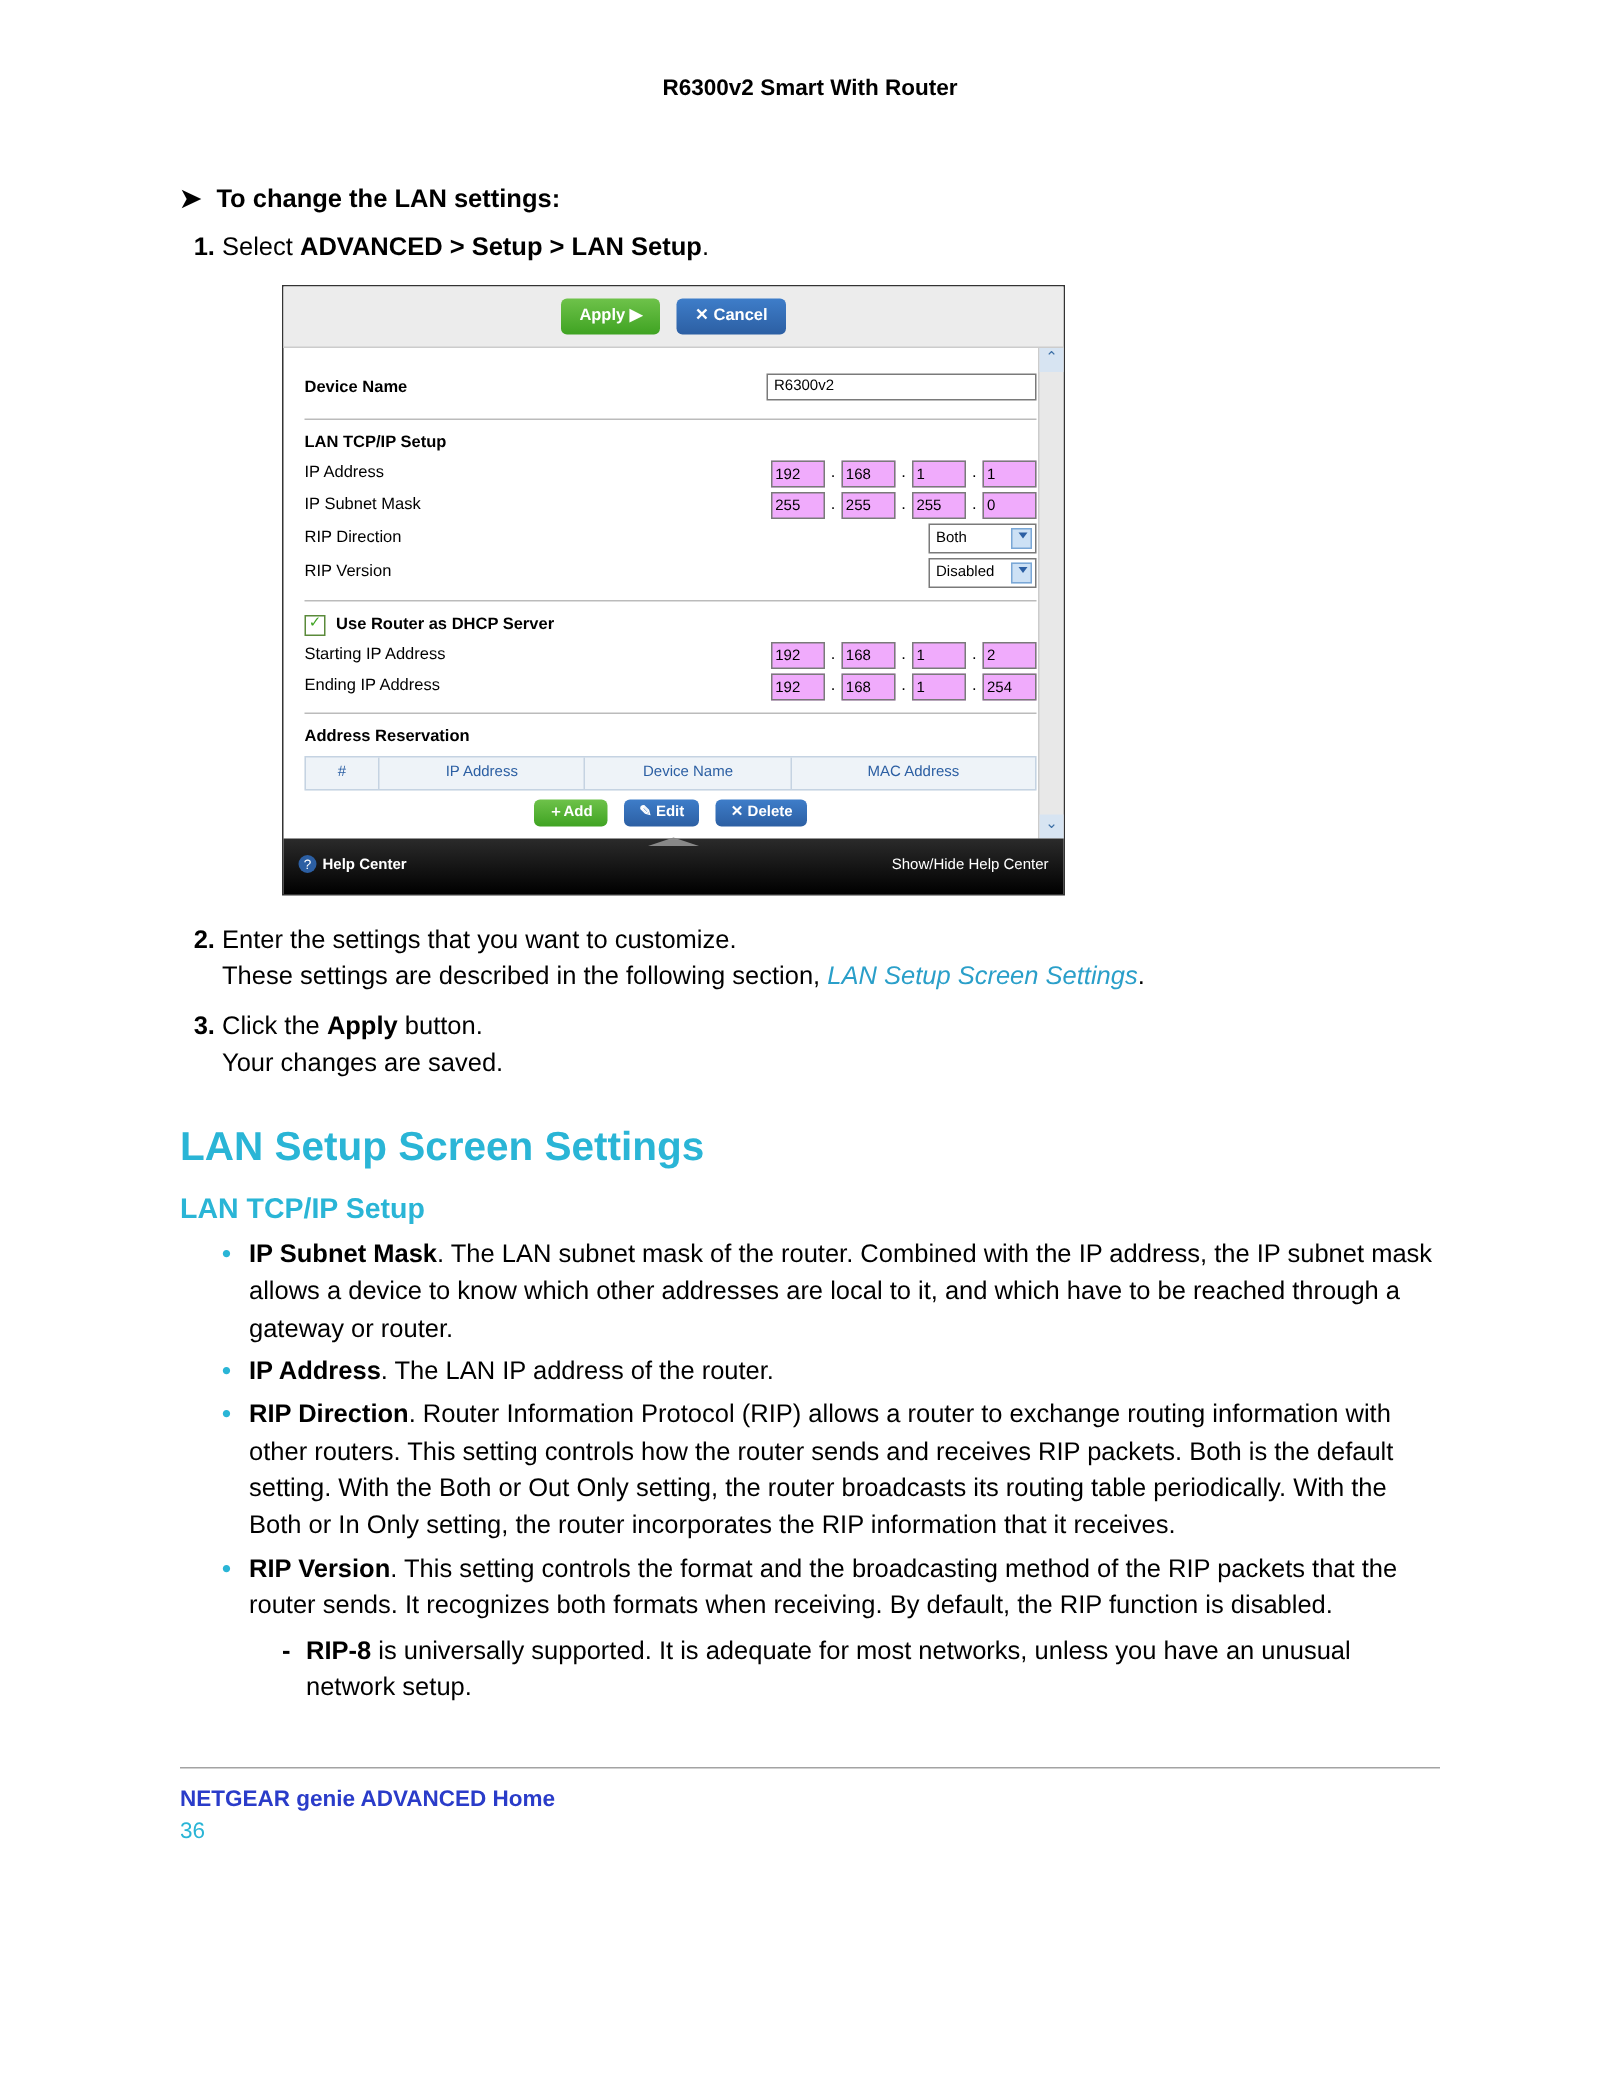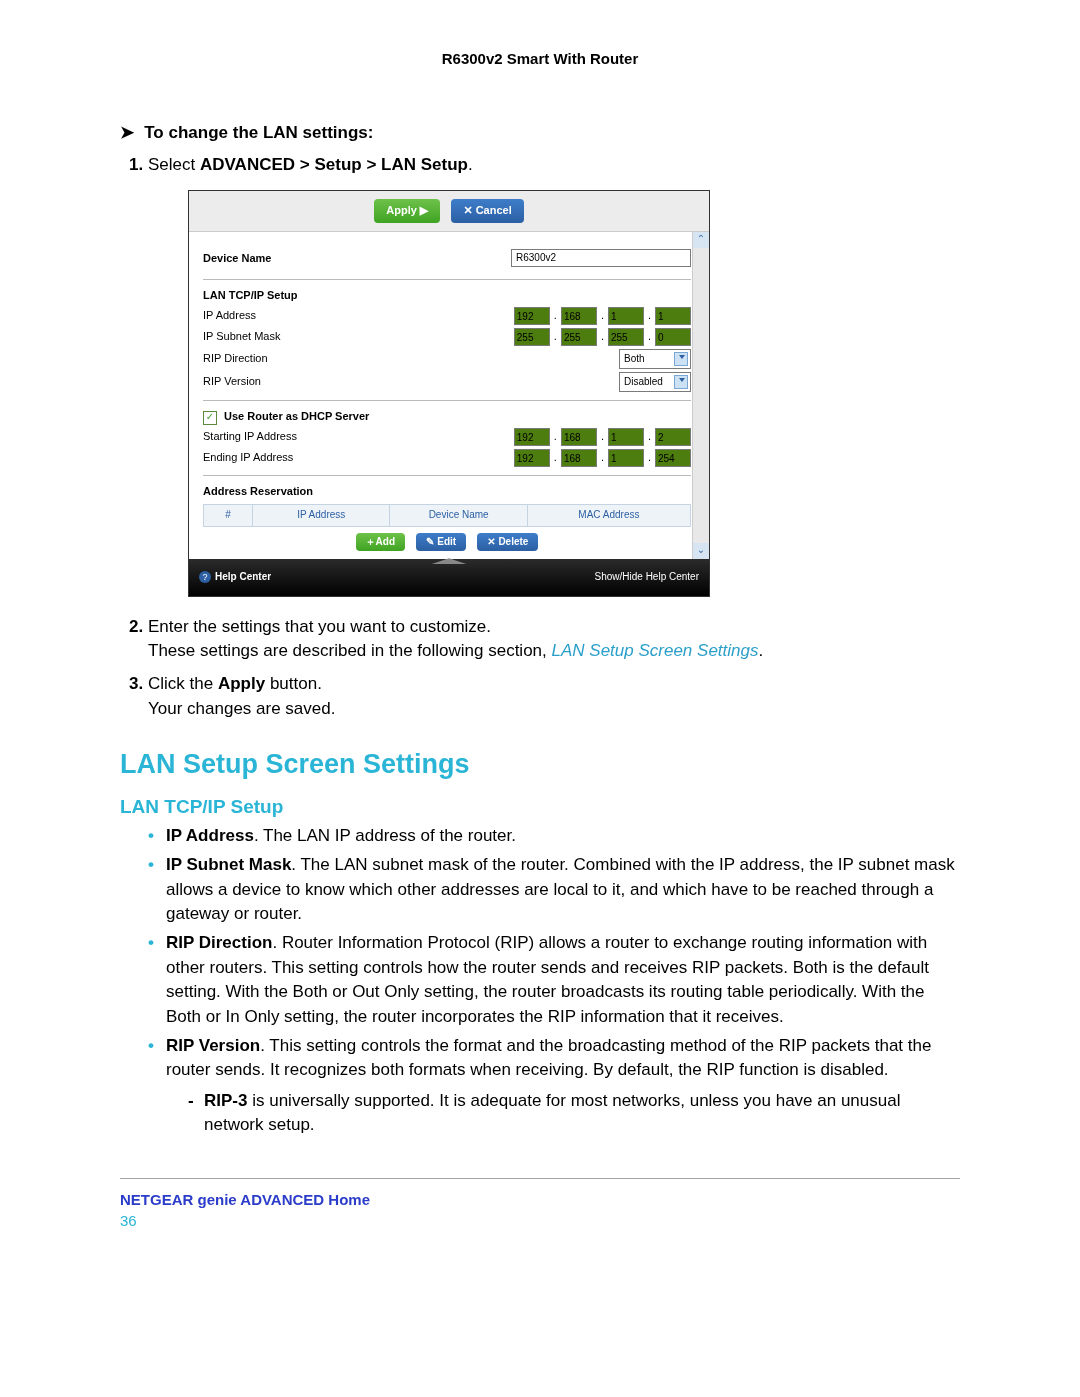--- a/index.html
+++ b/index.html
@@ -102,21 +102,21 @@
     margin: 3px 0;
   }
   .rrow .lab { flex: 1; }
   .rrow .val { display: flex; align-items: center; gap: 4px; }
   .oct {
     width: 30px; height: 16px;
     border: 1px solid #7a7a7a;
     font-size: 10px;
     text-align: left;
     padding: 0 2px;
-    background: #4d7c0f;
+    background: #f0abfc;
   }
   .sel {
     height: 18px;
     border: 1px solid #7a7a7a;
     font-size: 10px;
     background: #fff;
     padding: 0 16px 0 4px;
     position: relative;
     display: inline-flex;
     align-items: center;
@@ -382,33 +382,33 @@
       <span>Click the </span><span class="bold">Apply</span><span> button.</span><br>
       <span>Your changes are saved.</span>
     </li>
   </ol>
 
   <h2 class="sec">LAN Setup Screen Settings</h2>
   <h3 class="sub">LAN TCP/IP Setup</h3>
 
   <ul class="bul">
     <li>
+      <span class="bold">IP Subnet Mask</span><span>. The LAN subnet mask of the router. Combined with the IP address, the IP subnet mask allows a device to know which other addresses are local to it, and which have to be reached through a gateway or router.</span>
+    </li>
+    <li>
       <span class="bold">IP Address</span><span>. The LAN IP address of the router.</span>
-    </li>
-    <li>
-      <span class="bold">IP Subnet Mask</span><span>. The LAN subnet mask of the router. Combined with the IP address, the IP subnet mask allows a device to know which other addresses are local to it, and which have to be reached through a gateway or router.</span>
     </li>
     <li>
       <span class="bold">RIP Direction</span><span>. Router Information Protocol (RIP) allows a router to exchange routing information with other routers. This setting controls how the router sends and receives RIP packets. Both is the default setting. With the Both or Out Only setting, the router broadcasts its routing table periodically. With the Both or In Only setting, the router incorporates the RIP information that it receives.</span>
     </li>
     <li>
       <span class="bold">RIP Version</span><span>. This setting controls the format and the broadcasting method of the RIP packets that the router sends. It recognizes both formats when receiving. By default, the RIP function is disabled.</span>
       <ul class="dash">
         <li>
-          <span class="bold">RIP-3</span><span> is universally supported. It is adequate for most networks, unless you have an unusual network setup.</span>
+          <span class="bold">RIP-8</span><span> is universally supported. It is adequate for most networks, unless you have an unusual network setup.</span>
         </li>
       </ul>
     </li>
   </ul>
 
   <div class="foot-rule">
     <div class="foot-text">NETGEAR genie ADVANCED Home</div>
     <div class="pagenum">36</div>
   </div>
 </div>

